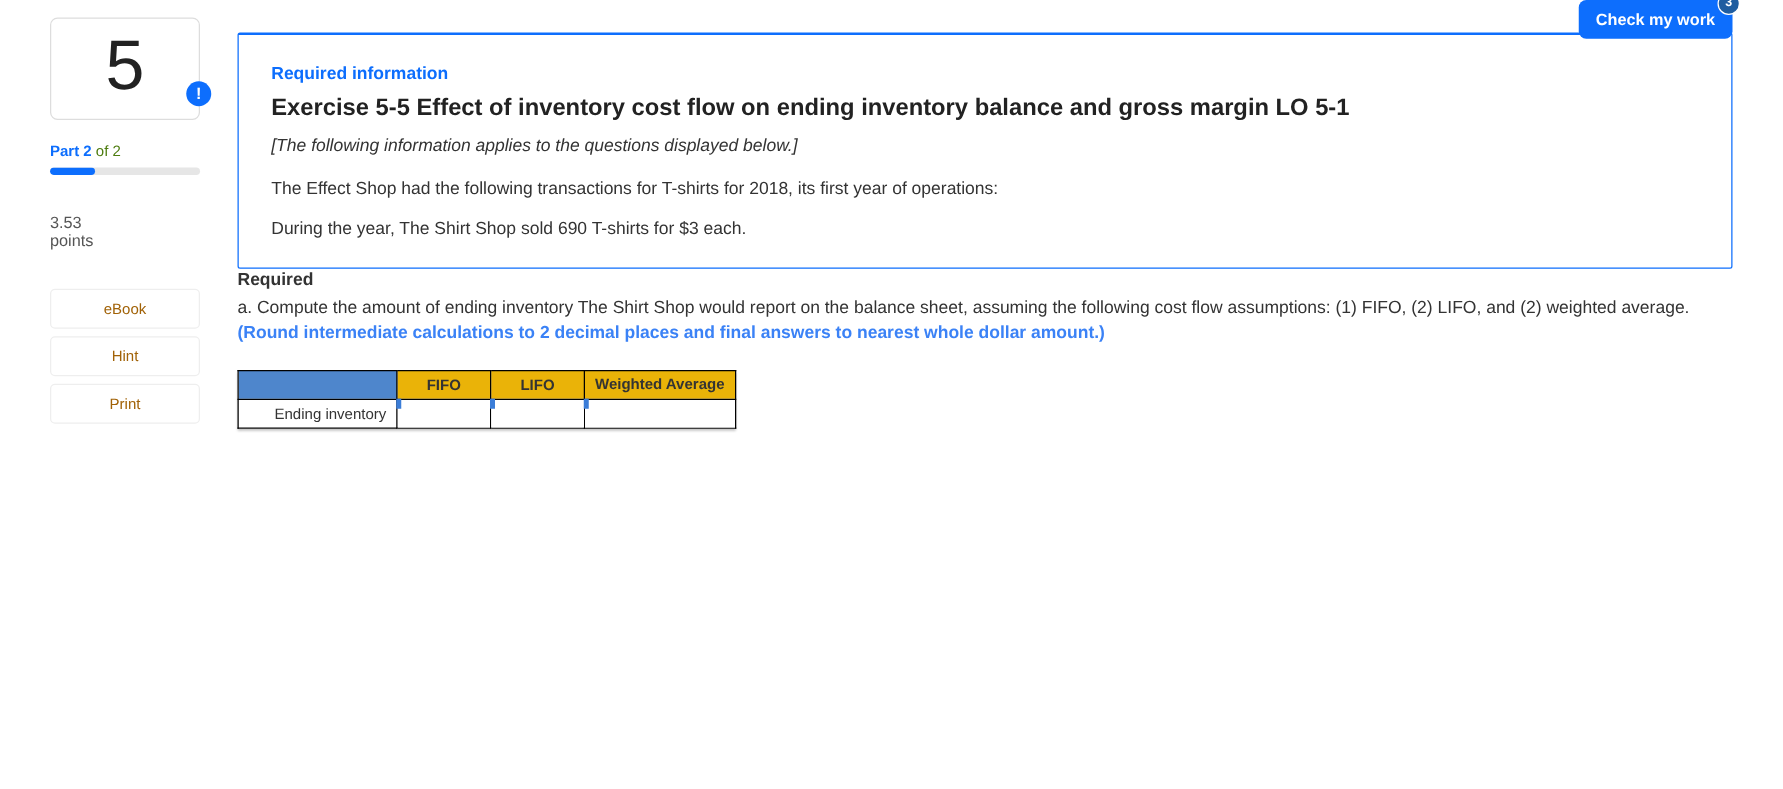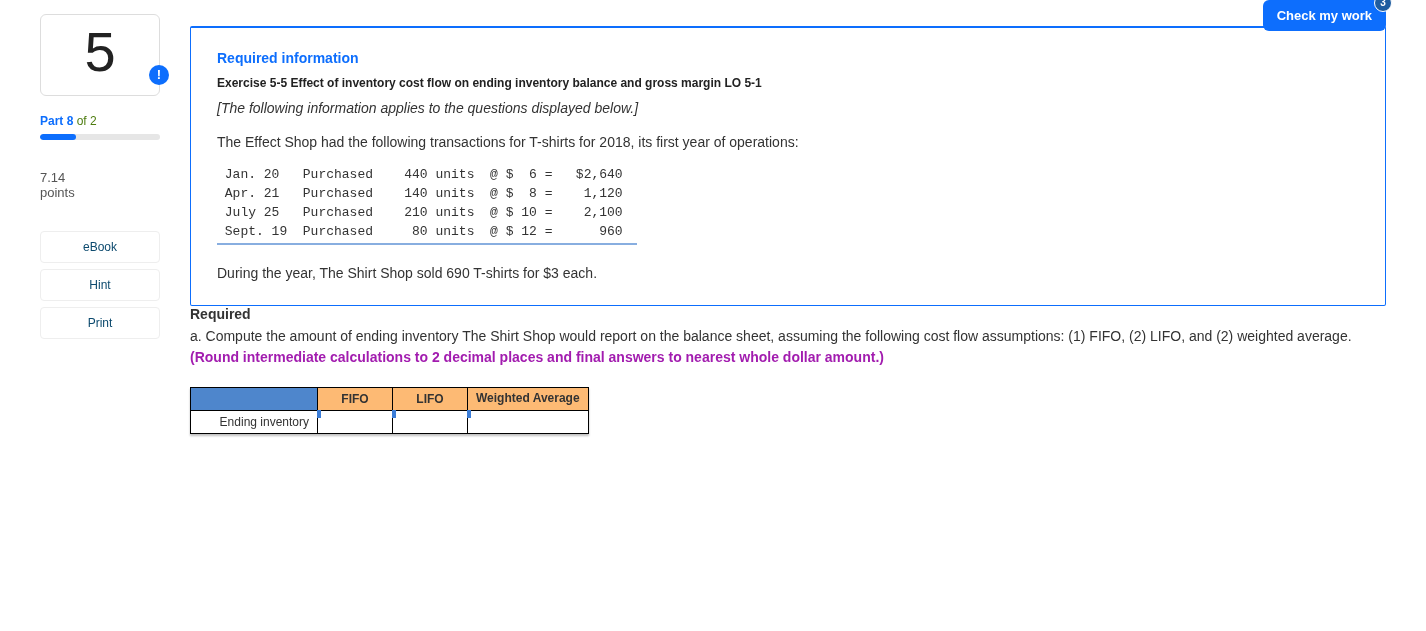--- a/index.html
+++ b/index.html
@@ -106,42 +106,42 @@
   }
   .side-links {
     border-top: 1px solid transparent;
   }
   .side-link {
     border: 1px solid #eee;
     border-radius: 4px;
     padding: 8px 0;
     text-align: center;
     font-size: 12px;
-    color: #0c4a6e;
+    color: #a16207;
     margin-bottom: 6px;
     cursor: pointer;
   }
 
   .content { flex: 1; }
   .info-box {
     border: 1px solid #0d6efd;
     border-top-width: 2px;
     border-radius: 2px;
     padding: 22px 26px 24px 26px;
     margin-top: 16px;
     position: relative;
   }
   .req-info {
     color: #0d6efd;
     font-weight: bold;
     margin-bottom: 10px;
   }
   .ex-title {
     font-weight: bold;
-    font-size: 12px;
+    font-size: 19px;
     margin-bottom: 10px;
     color: #222;
   }
   .inst {
     font-style: italic;
     margin-bottom: 18px;
   }
   .lead {
     margin-bottom: 16px;
   }
@@ -158,34 +158,34 @@
   }
   .sold-line { margin-top: 0; }
 
   .section-title {
     font-weight: bold;
     font-size: 17px;
     margin: 30px 0 26px 0;
   }
   .req-head { font-weight: bold; }
   .req-text { margin-top: 4px; line-height: 1.45; }
-  .red { color: #a21caf; font-weight: bold; }
+  .red { color: #3b82f6; font-weight: bold; }
 
   .ans-wrap { margin-top: 20px; display: inline-block; }
   table.ans {
     border-collapse: collapse;
     font-size: 12px;
   }
   table.ans th, table.ans td {
     border: 1px solid #000;
     padding: 4px 8px;
     text-align: center;
   }
   table.ans th {
-    background: #fdba74;
+    background: #eab308;
     font-weight: bold;
   }
   table.ans th.corner-blank { background: #4e86cc; }
   table.ans td.rowhead {
     text-align: right;
     min-width: 110px;
   }
   table.ans td.input-cell {
     min-width: 58px;
     background: #fff;
@@ -215,50 +215,46 @@
 
   <div class="layout">
 
     <div class="sidebar">
       <div class="qnum-card">
         <span>5</span>
         <span class="qnum-alert">!</span>
       </div>
 
       <div class="part-label">
-        <b>Part 8</b><span class="of"> of 2</span>
+        <b>Part 2</b><span class="of"> of 2</span>
       </div>
       <div class="progress">
         <div class="progress-fill"></div>
       </div>
 
       <div class="points-label">
-        <span>7.14</span><br>
+        <span>3.53</span><br>
         <span>points</span>
       </div>
 
       <div class="side-links">
         <div class="side-link">eBook</div>
         <div class="side-link">Hint</div>
         <div class="side-link">Print</div>
       </div>
     </div>
 
     <div class="content">
 
       <div class="info-box">
         <div class="req-info">Required information</div>
         <div class="ex-title">Exercise 5-5 Effect of inventory cost flow on ending inventory balance and gross margin LO 5-1</div>
         <div class="inst">[The following information applies to the questions displayed below.]</div>
         <div class="lead">The Effect Shop had the following transactions for T-shirts for 2018, its first year of operations:</div>
 
-        <div class="tx-table" id="tx-table"> Jan. 20   Purchased    440 units  @ $  6 =   $2,640
- Apr. 21   Purchased    140 units  @ $  8 =    1,120
- July 25   Purchased    210 units  @ $ 10 =    2,100
- Sept. 19  Purchased     80 units  @ $ 12 =      960</div>
 
         <div class="sold-line">During the year, The Shirt Shop sold 690 T-shirts for $3 each.</div>
       </div>
 
 
       <div>
         <div class="req-head">Required</div>
         <div class="req-text">
           <span>a. Compute the amount of ending inventory The Shirt Shop would report on the balance sheet, assuming the following cost flow assumptions: (1) FIFO, (2) LIFO, and (2) weighted average. </span><span class="red">(Round intermediate calculations to 2 decimal places and final answers to nearest whole dollar amount.)</span>
         </div>

